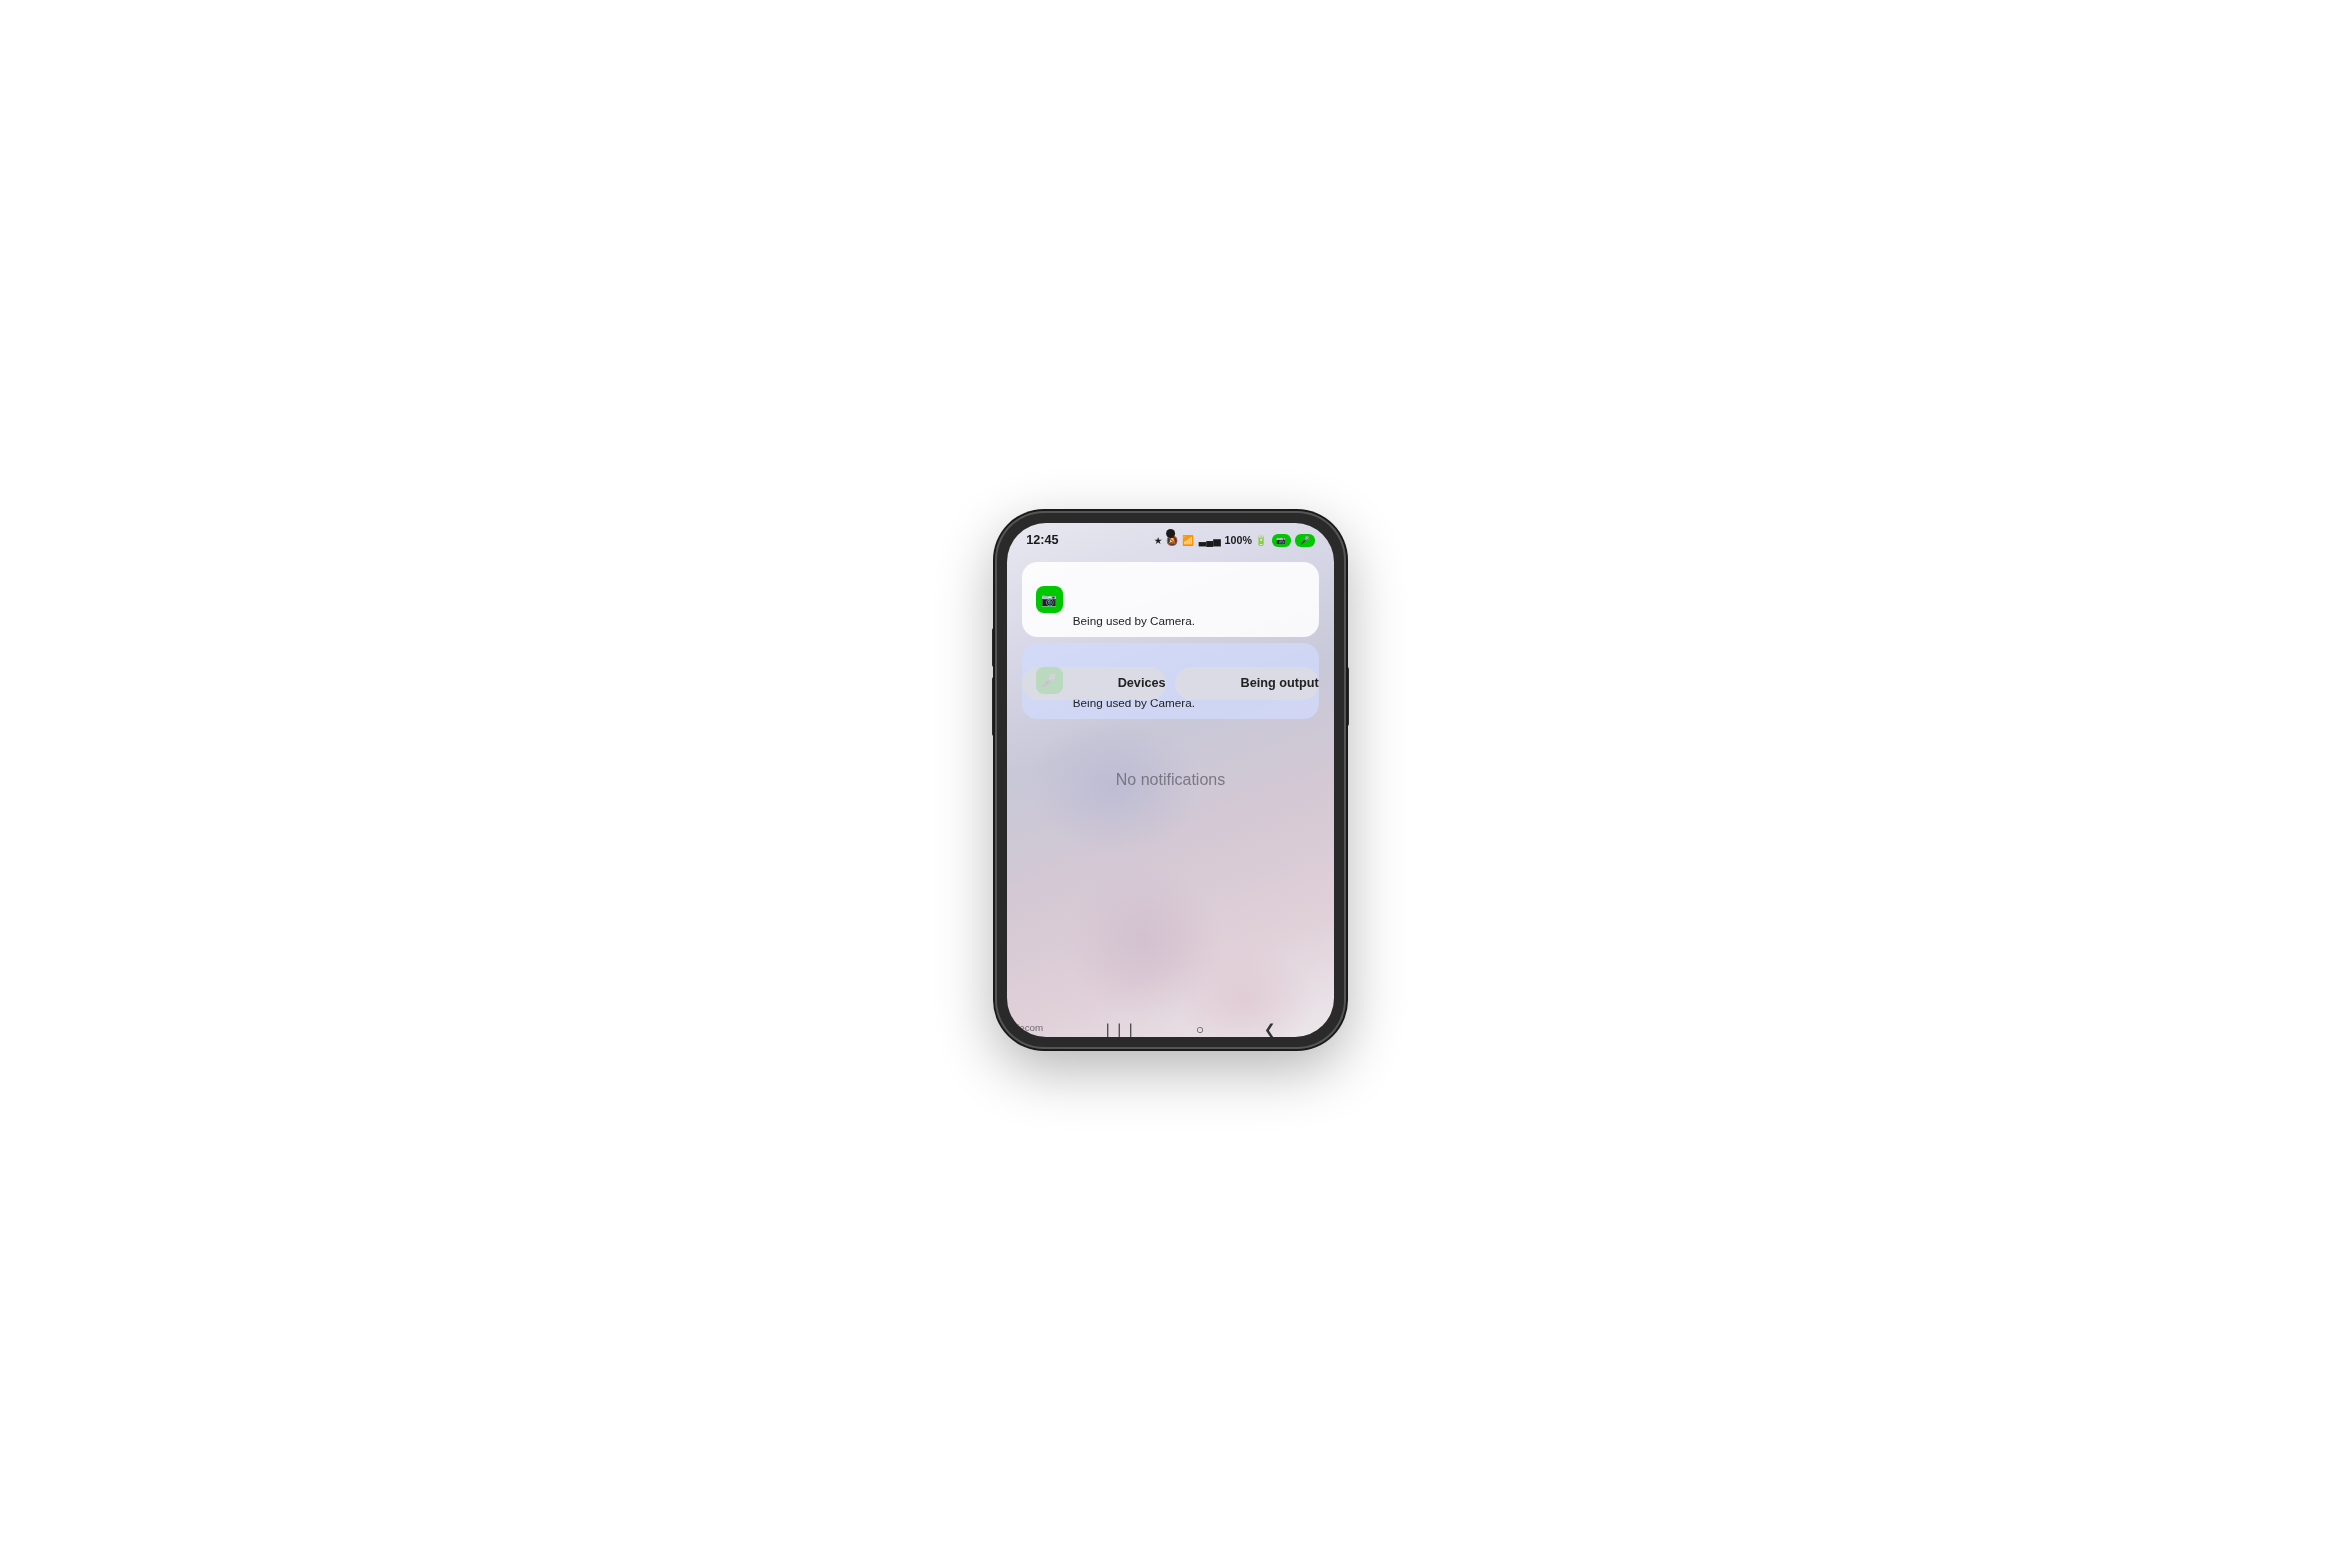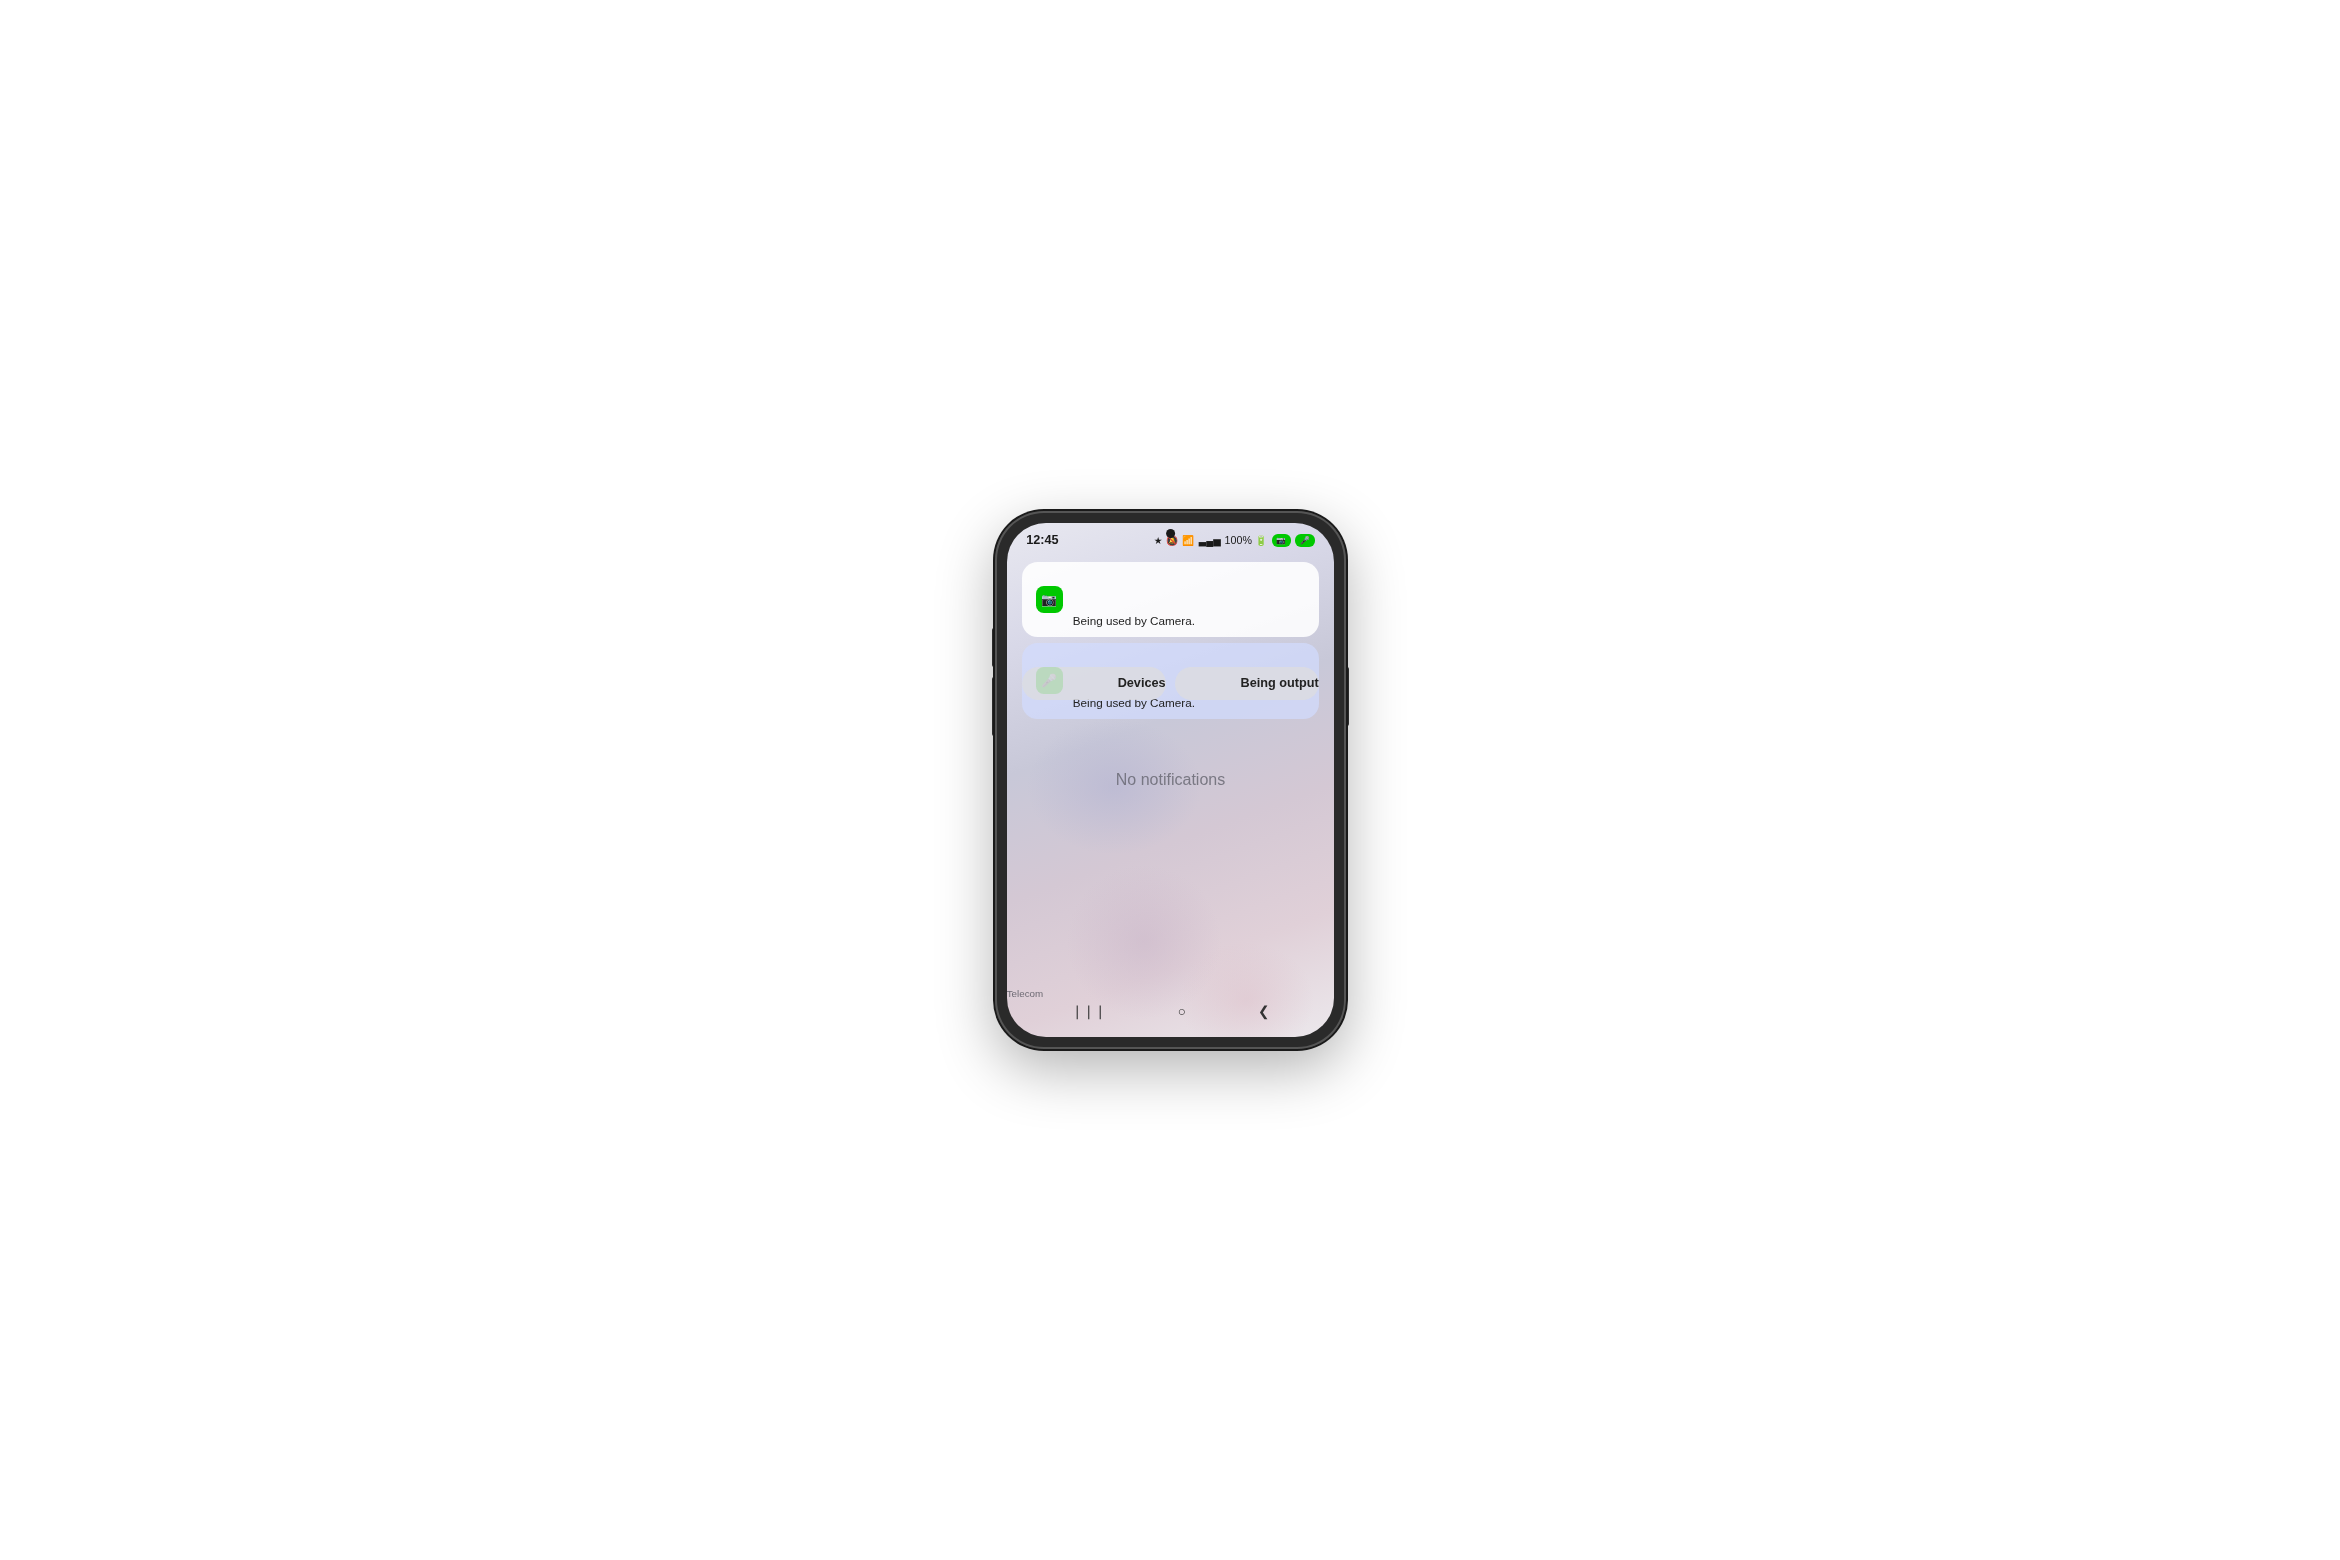--- a/index.html
+++ b/index.html
@@ -123,21 +123,21 @@
       gap: 3.9px;
     }
 
     .status-icon {
       font-size: 9.8px;
       color: #1a1a1a;
     }
 
     .battery-pct {
       font-size: 10.7px;
-      font-weight: 400;
+      font-weight: 700;
       color: #1a1a1a;
     }
 
     
     .green-pill {
       display: inline-flex;
       align-items: center;
       justify-content: center;
       background: #00c800;
       border-radius: 5.9px;
@@ -245,22 +245,22 @@
     }
 
     
     .bottom-bar {
       position: absolute;
       bottom: 0;
       left: 0;
       right: 0;
       height: 55px;
       display: flex;
-      flex-direction: column;
-      align-items: flex-start;
+      flex-direction: row;
+      align-items: flex-end;
       justify-content: flex-start;
     }
 
     .telecom-label {
       font-size: 9.8px;
       color: rgba(80,80,90,0.8);
       margin-top: 5.9px;
       margin-bottom: 3.9px;
     }
 

